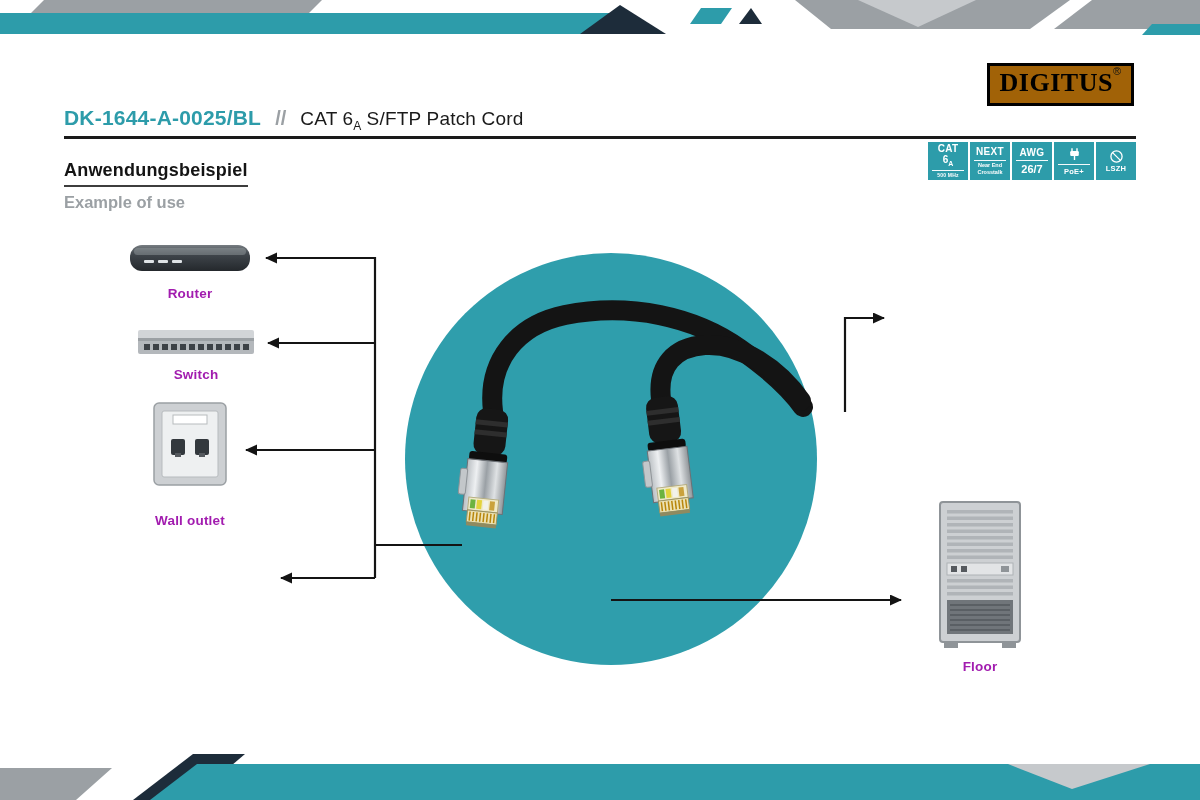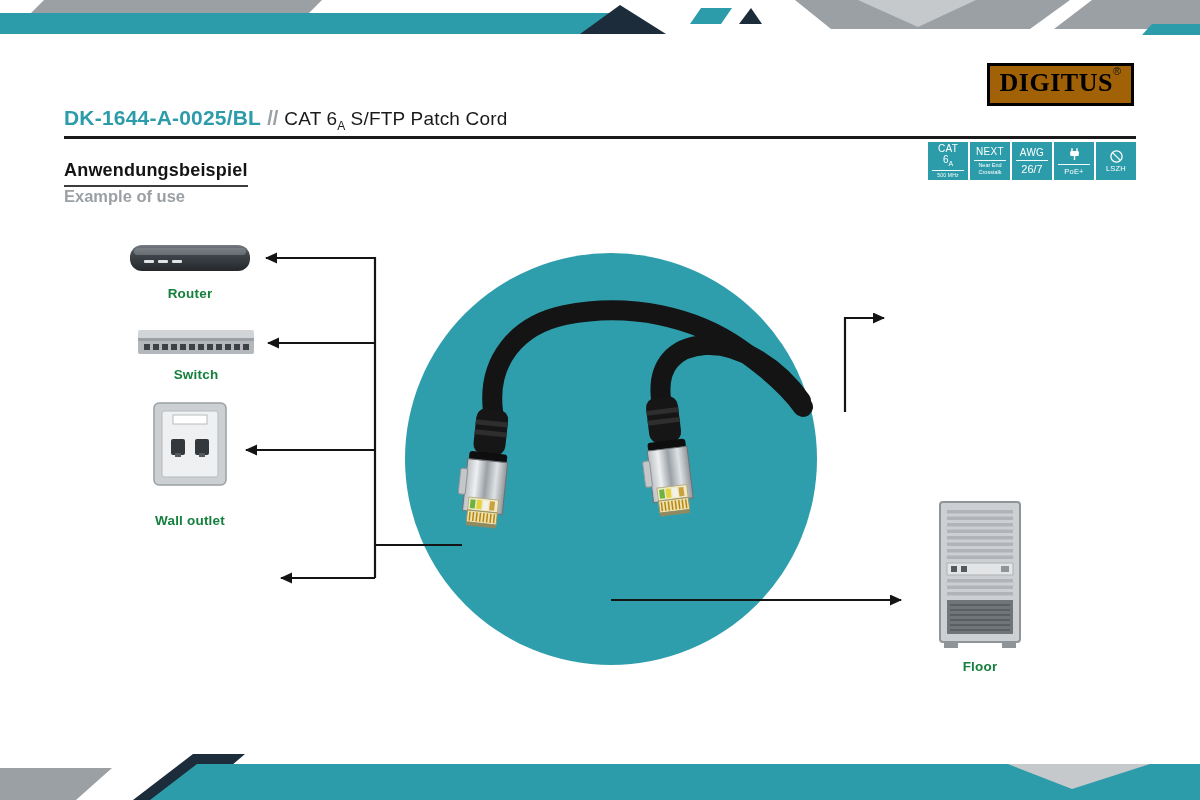--- a/index.html
+++ b/index.html
@@ -15,52 +15,52 @@
   .graylt{ background: #C6C9CC; }
   .navy  { background: #1D2C3A; }
   .whiteshape { background: #ffffff; }
 
   
   .logo { position: absolute; top: 63px; right: 66px; border: 3px solid #000; padding: 2px 10px 5px; background: #a16207; }
   .logo-text { font-family: "Liberation Serif", serif; font-weight: bold; font-size: 26px; letter-spacing: 0.5px; color: #000; }
   .logo-reg { font-size: 11px; vertical-align: top; position: relative; top: -3px; font-family: "Liberation Sans", sans-serif; }
 
   
-  .header-row { position: absolute; left: 64px; top: 106px; display: flex; align-items: baseline; gap: 6px; }
+  .header-row { position: absolute; left: 64px; top: 106px; display: flex; align-items: baseline; gap: 14px; }
   .model { font-size: 21px; font-weight: bold; color: #2D9CAA; letter-spacing: 0.2px; }
   .sep { font-size: 20px; font-weight: bold; color: #9BA0A4; }
   .product { font-size: 19px; font-weight: 500; color: #1a1a1a; letter-spacing: 0.2px; }
   .product sub { font-size: 12px; }
   .product .suffix { margin-left: 5px; }
   .rule { position: absolute; left: 64px; top: 136px; width: 1072px; height: 2.5px; background: #1a1a1a; }
 
   
   .badges { position: absolute; top: 142px; right: 64px; display: flex; gap: 2px; }
   .badge { width: 40px; height: 38px; background: #2D9CAA; color: #fff; display: flex; flex-direction: column;
-           align-items: center; justify-content: center; gap: 1px; font-weight: normal; text-align: center; line-height: 1; }
+           align-items: center; justify-content: center; gap: 1px; font-weight: bold; text-align: center; line-height: 1; }
   .b-top { font-size: 10px; letter-spacing: 0.3px; }
   .b-num { font-size: 10px; }
   .b-num sub { font-size: 7px; }
   .b-tiny { font-size: 5px; letter-spacing: 0.2px; }
   .b-mid { font-size: 5.5px; }
   .b-big { font-size: 11px; }
   .b-label { font-size: 7.5px; letter-spacing: 0.2px; text-align: right; }
   .b-rule { width: 32px; height: 1px; background: rgba(255,255,255,0.95); margin: 1.5px 0; }
   .badge svg { display: block; }
 
   
   .section { position: absolute; left: 64px; top: 160px; }
   .title-de { font-size: 18px; font-weight: bold; color: #141414; display: inline-block;
               padding-bottom: 4px; border-bottom: 2.5px solid #3d3d3d; letter-spacing: 0.2px; }
-  .title-en { font-size: 16.5px; font-weight: bold; color: #9BA0A4; margin-top: 0; }
+  .title-en { font-size: 16.5px; font-weight: bold; color: #9BA0A4; margin-top: 6px; }
 
   
   .circle { position: absolute; left: 405px; top: 253px; width: 412px; height: 412px; border-radius: 50%; background: #2F9EAC; }
   .device { position: absolute; display: flex; flex-direction: column; align-items: center; }
-  .device-label { font-size: 13.5px; font-weight: bold; color: #15803d; margin-top: 9px; letter-spacing: 0.2px; }
+  .device-label { font-size: 13.5px; font-weight: bold; color: #a21caf; margin-top: 9px; letter-spacing: 0.2px; }
   #router     { left: 128px; top: 239px; width: 124px; }
   #switch     { left: 136px; top: 326px; width: 120px; }
   #wall-outlet{ left: 151px; top: 401px; width: 78px;  }
   #wall-outlet .device-label { margin-top: 24px; }
   #floor-tank { left: 128px; top: 527px; width: 134px; }
   #computer   { left: 890px; top: 262px; width: 195px; }
   #server     { left: 934px; top: 500px; width: 92px;  }
   .arrows { position: absolute; left: 0; top: 0; pointer-events: none; }
 </style>
 </head>

